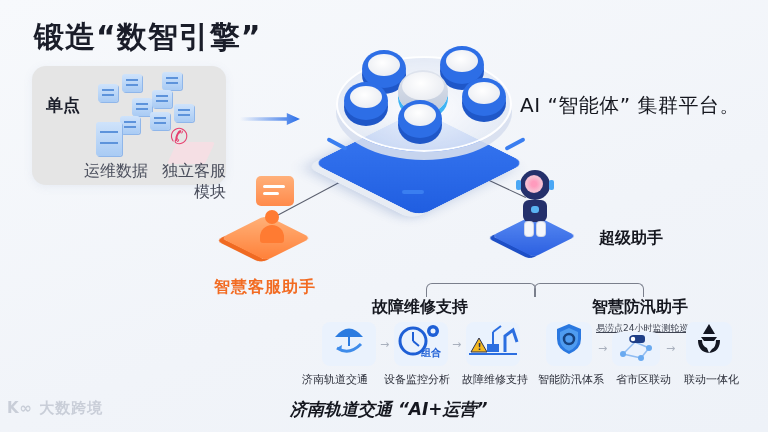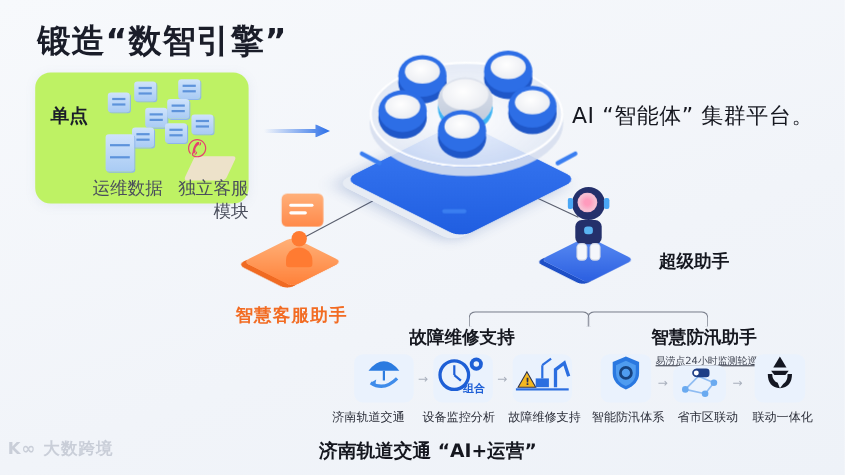--- a/index.html
+++ b/index.html
@@ -12,21 +12,21 @@
   }
   .abs { position: absolute; text-align: right; }
 
   .main-title {
     left: 34px; top: 17px;
     font-size: 30px; font-weight: 700; letter-spacing: 1px; color: #1a1d29;
   }
 
   .single-card {
     left: 32px; top: 66px; width: 194px; height: 119px;
-    background: #bef264; border-radius: 14px;
+    background: #e5e5e5; border-radius: 14px;
     box-shadow: 0 2px 10px rgba(120,140,180,0.10);
   }
   .single-label { left: 14px; top: 28px; font-size: 17px; font-weight: 700; color: #1a1d29; }
   .srv { position: absolute; width: 20px; height: 18px; border-radius: 3px;
     background: linear-gradient(180deg, #cfe3fb 0%, #a9cbf4 100%);
     box-shadow: 1px 1px 0 #8fb6ea; }
   .srv::before, .srv::after { content: ""; position: absolute; left: 4px; right: 4px; height: 2px; background: #5d93db; }
   .srv::before { top: 5px; } .srv::after { top: 10px; }
   .srv.big { width: 26px; height: 34px; }
   .srv.big::before { top: 9px; } .srv.big::after { top: 20px; }
@@ -100,21 +100,21 @@
   .brace { position: absolute; border: 1.3px solid #7a7f8c; border-bottom: none; border-radius: 6px 6px 0 0; }
 
   .group-title { font-size: 16px; font-weight: 700; color: #15171f; }
 
   .tile { position: absolute; width: 54px; height: 44px; border-radius: 8px; background: #eaf2fd; display: flex; align-items: flex-start; justify-content: center; }
   .tile-cap { position: absolute; font-size: 11px; color: #2c2f3a; white-space: nowrap; }
   .flow-arrow { position: absolute; font-size: 11px; color: #a9b0bd; }
 
   .note { font-size: 9px; color: #3f4452; }
 
-  .footer-title { left: 290px; top: 398px; font-size: 17px; font-weight: 700; color: #15171f; }
+  .footer-title { left: 290px; top: 398px; font-size: 17px; font-weight: 700; color: #15171f; font-style: italic; }
   .logo { left: 7px; top: 399px; font-size: 15px; color: #c9ced8; font-weight: 700; letter-spacing: 1px; }
 </style>
 </head>
 <body>
 
 <div class="abs main-title">锻造“数智引擎”</div>
 
 <div class="abs single-card">
   <div class="abs single-label">单点</div>
   <div>

